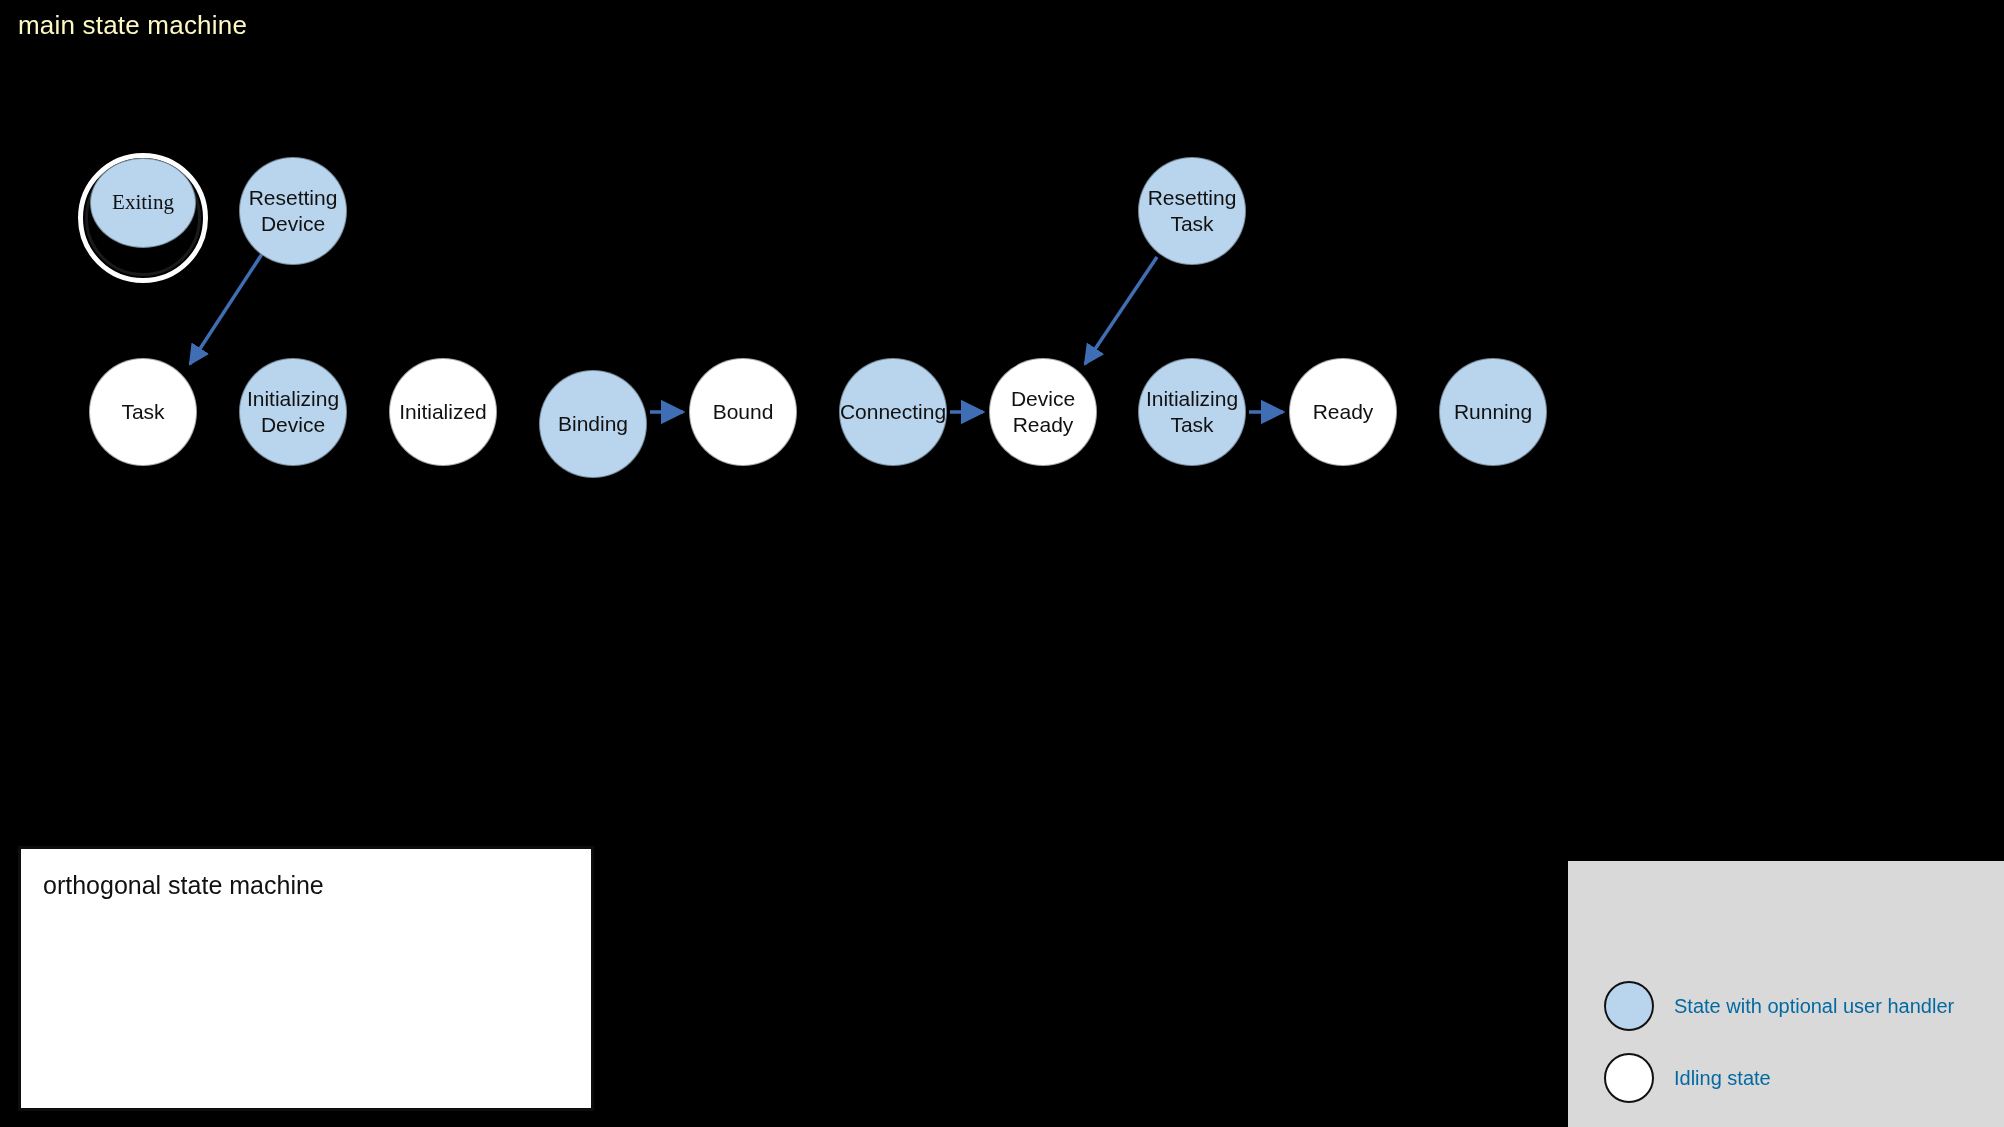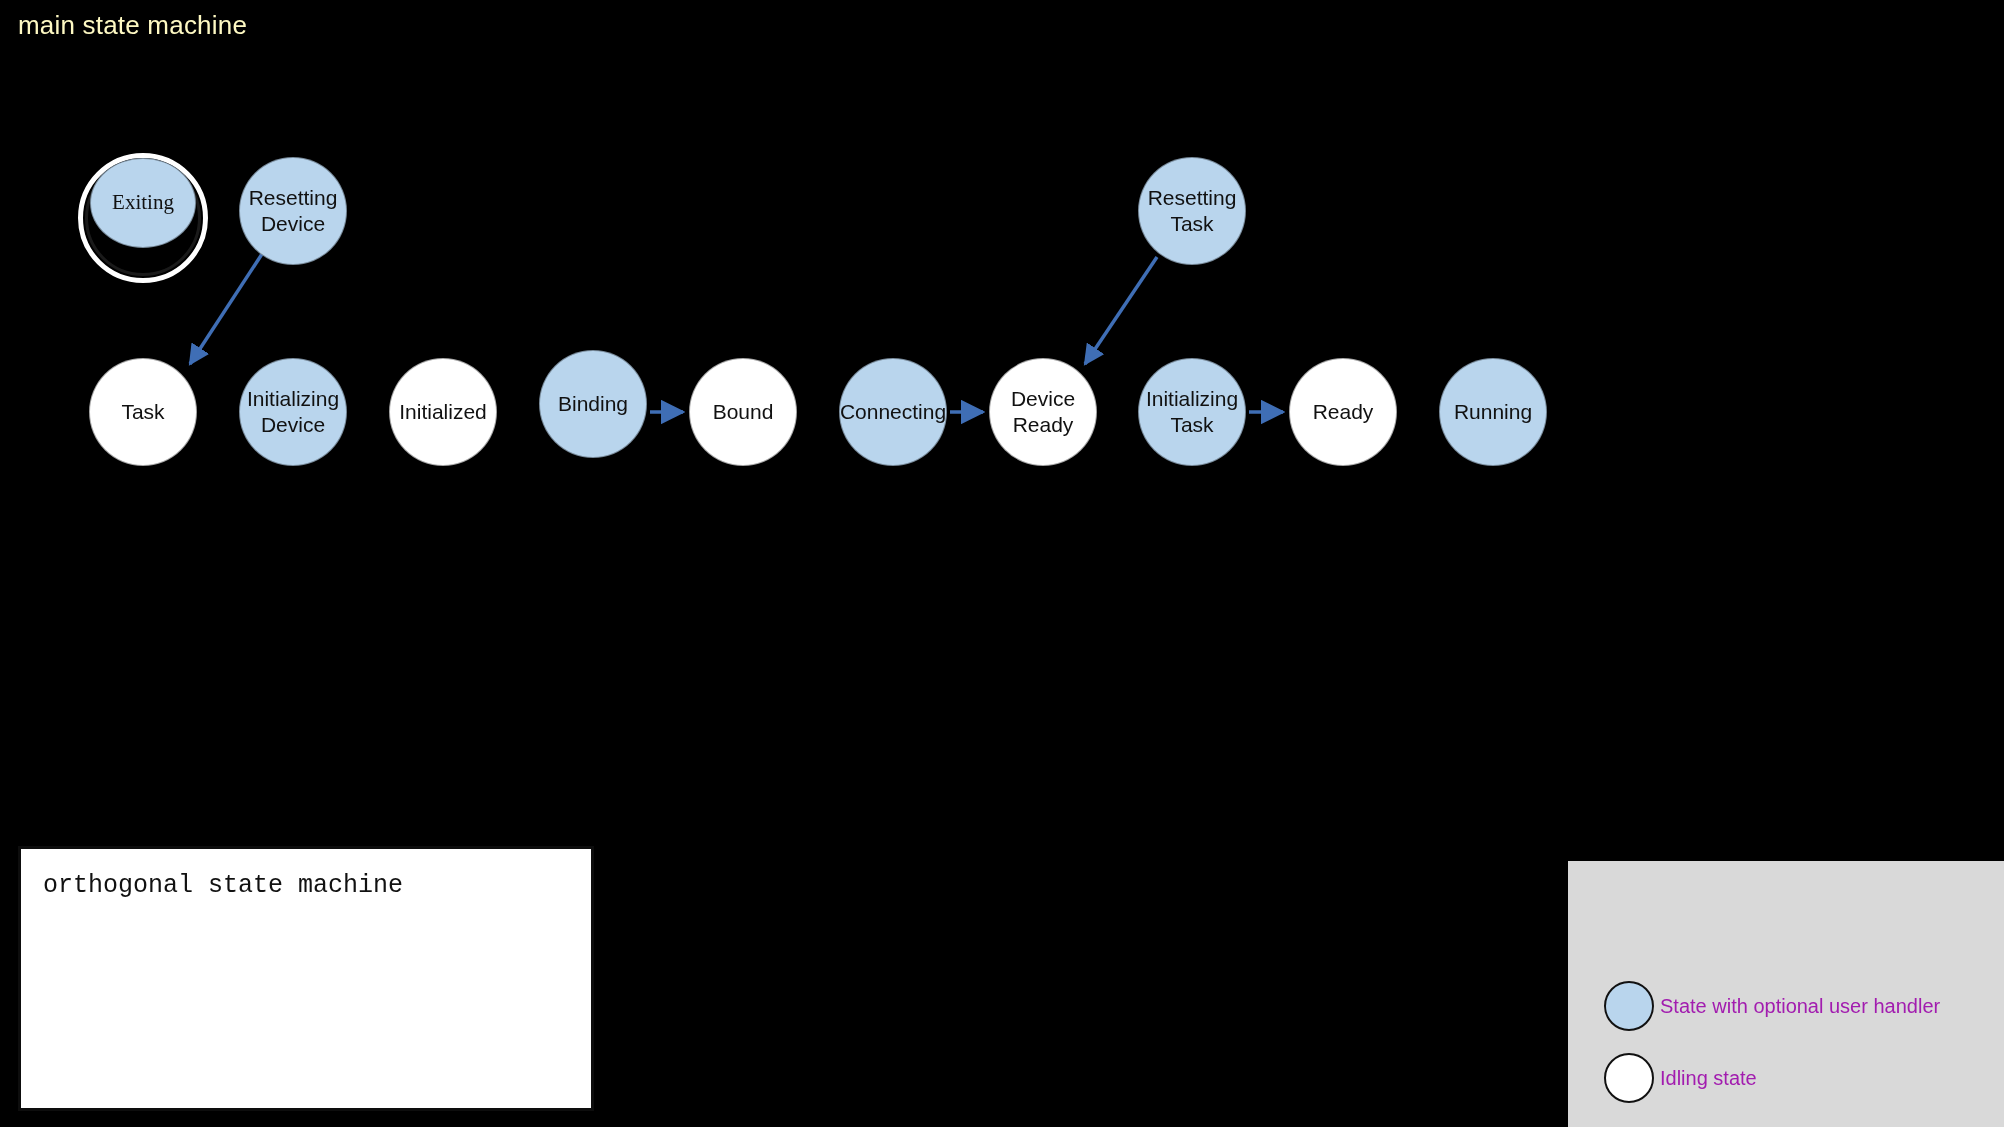--- a/index.html
+++ b/index.html
@@ -103,22 +103,22 @@
     height: 50px;
     border-radius: 50%;
     border: 2px solid #111111;
     box-sizing: border-box;
     flex: 0 0 auto;
   }
   .legend-swatch.handler { background: #b9d5ed; }
   .legend-swatch.idling  { background: #ffffff; }
   .legend-text {
     font-size: 20px;
-    color: #a21caf;
-    margin-left: 6px;
+    color: #0369a1;
+    margin-left: 20px;
     white-space: nowrap;
   }
 </style>
 </head>
 <body>
 
 <svg id="canvas" viewBox="0 0 2004 1127" xmlns="http://www.w3.org/2000/svg">
   <defs>
     <marker id="arrow-blue" viewBox="0 0 10 10" refX="9" refY="5" markerWidth="7" markerHeight="7" orient="auto-start-reverse">
       <path d="M 0 0 L 10 5 L 0 10 z" fill="#3f6eb5"></path>
@@ -164,21 +164,21 @@
 
 <div class="node handler" style="left:239px; top:358px; width:108px; height:108px;">
   <span class="node-label">Initializing
 Device</span>
 </div>
 
 <div class="node idling" style="left:389px; top:358px; width:108px; height:108px;">
   <span class="node-label">Initialized</span>
 </div>
 
-<div class="node handler" style="left:539px; top:350px; width:108px; height:108px;">
+<div class="node handler" style="left:539px; top:370px; width:108px; height:108px;">
   <span class="node-label">Binding</span>
 </div>
 
 <div class="node idling" style="left:689px; top:358px; width:108px; height:108px;">
   <span class="node-label">Bound</span>
 </div>
 
 <div class="node handler" style="left:839px; top:358px; width:108px; height:108px;">
   <span class="node-label">Connecting</span>
 </div>
@@ -199,21 +199,21 @@
 </div>
 
 <div class="node idling" style="left:1289px; top:358px; width:108px; height:108px;">
   <span class="node-label">Ready</span>
 </div>
 
 <div class="node handler" style="left:1439px; top:358px; width:108px; height:108px;justify-content:center;">
   <span class="node-label">Running</span>
 </div>
 
-<div class="ortho-panel" style="left:18px; top:846px; width:576px; height:265px;font-family:Liberation Mono, monospace;">
+<div class="ortho-panel" style="left:18px; top:846px; width:576px; height:265px;">
   <div class="ortho-title">orthogonal state machine</div>
 
 </div>
 
 <div class="legend-panel" style="left:1568px; top:861px; width:436px; height:266px;">
 
   <div class="legend-row" style="left:36px; top:120px;">
     <span class="legend-swatch handler"></span>
     <span class="legend-text">State with optional user handler</span>
   </div>

